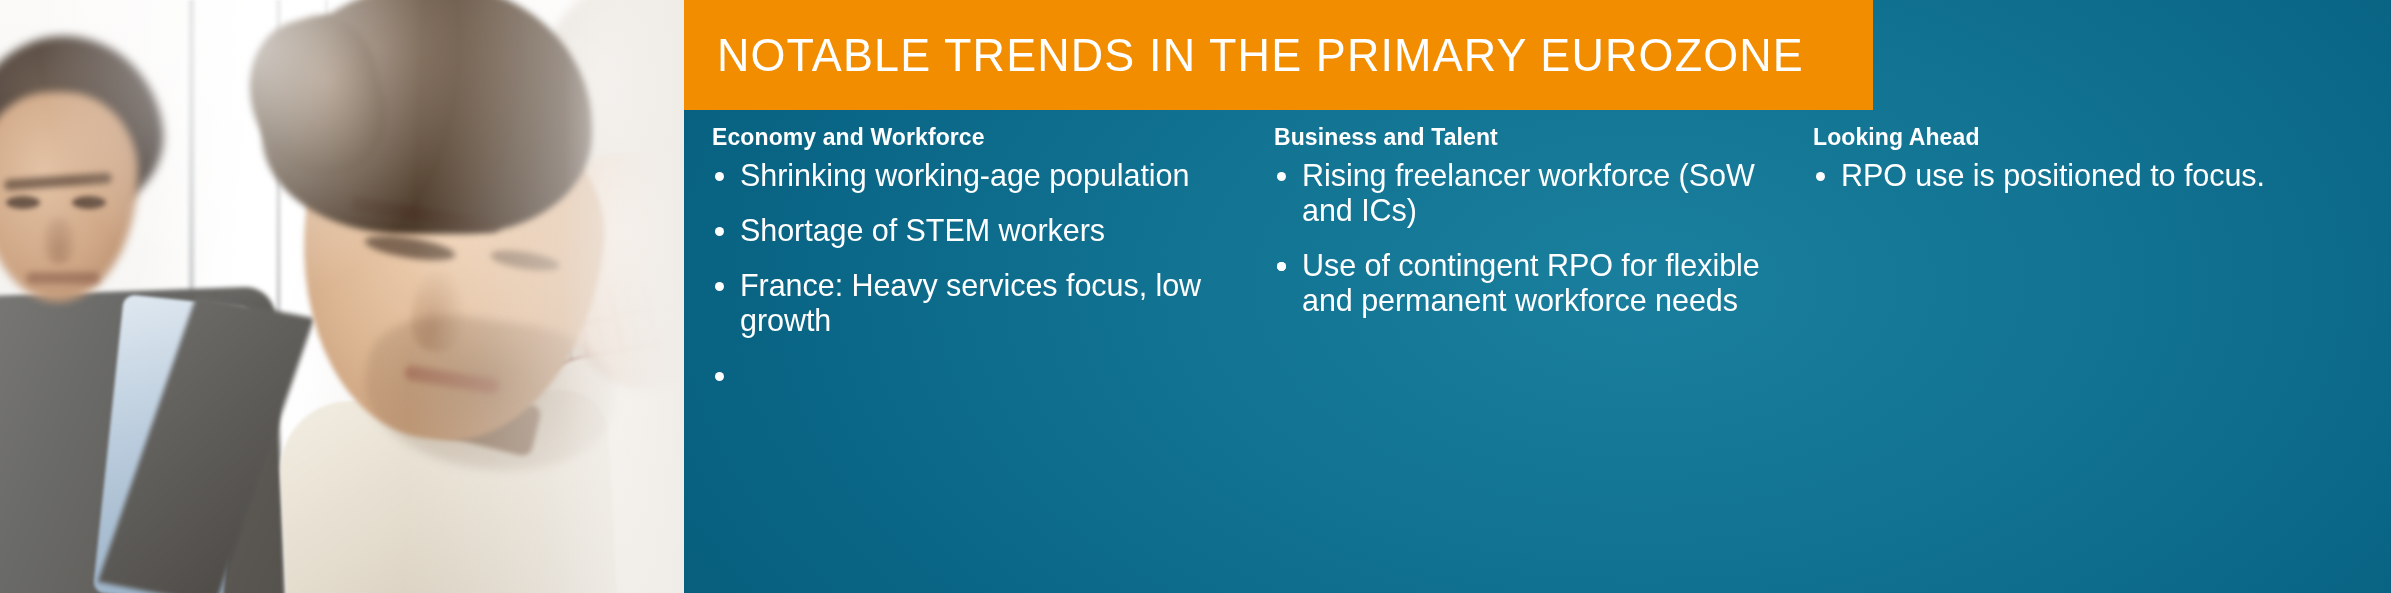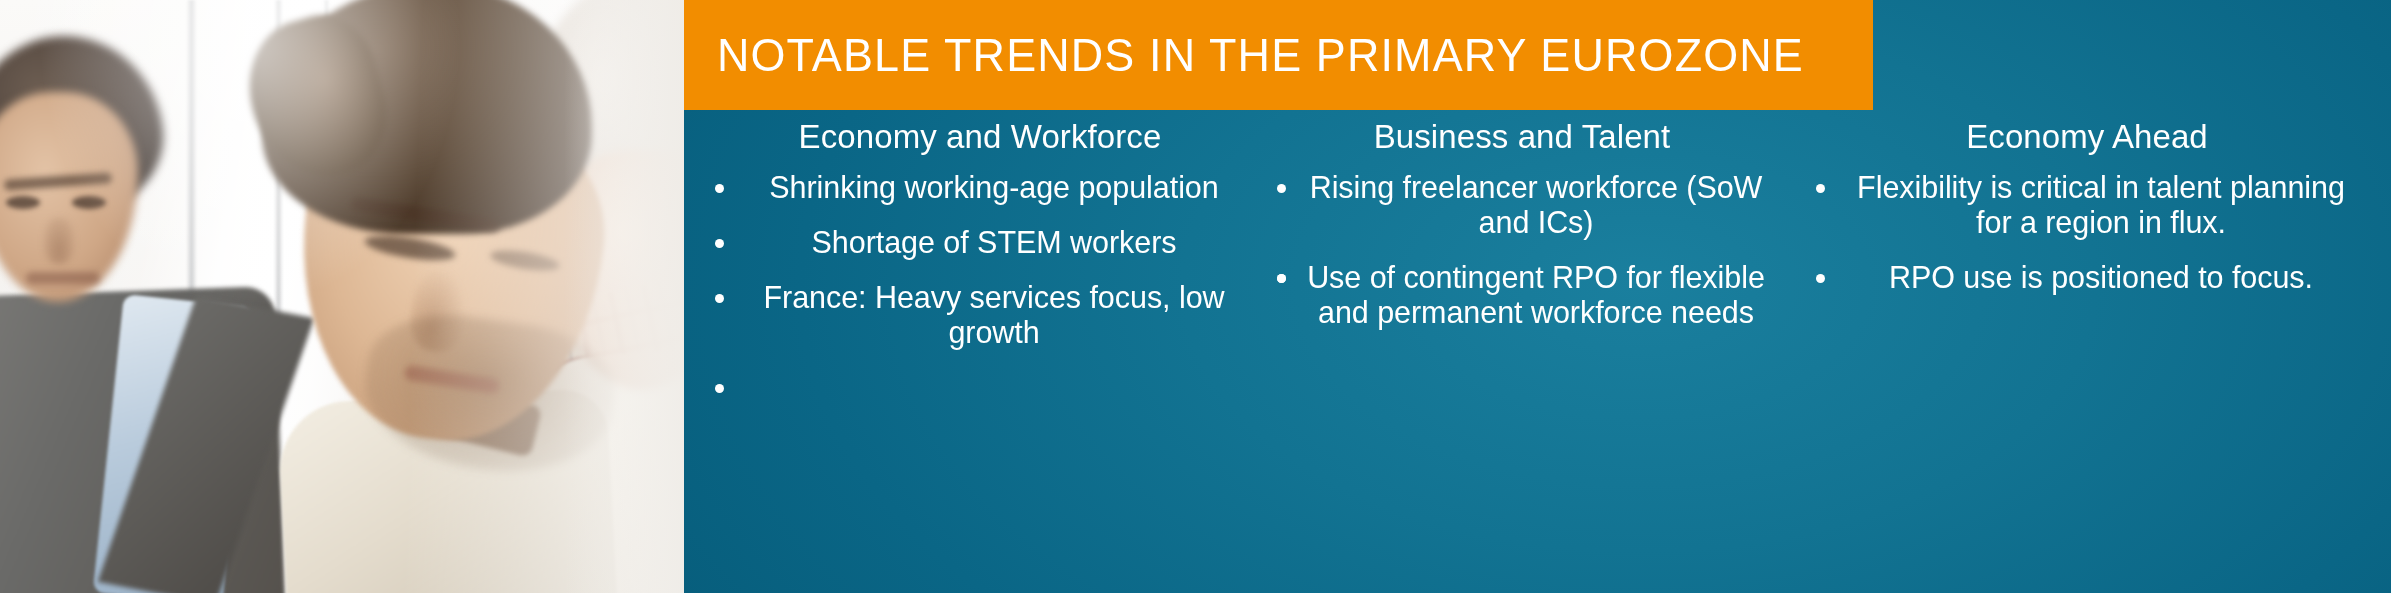--- a/index.html
+++ b/index.html
@@ -265,21 +265,20 @@
   
   .content-panel {
     position: absolute;
     left: 684px;
     top: 0;
     width: 1707px;
     height: 593px;
     background:
       radial-gradient(ellipse 1200px 700px at 56% 48%, #1a7f9e 0%, #127392 38%, #0a6686 70%, #065b79 100%);
     overflow: hidden;
-    text-align: center;
   }
 
   .title-bar {
     position: absolute;
     left: 0;
     top: 0;
     width: 1189px;
     height: 110px;
     background: #f28d00;
   }
@@ -311,25 +310,25 @@
   .column {
     box-sizing: border-box;
     padding-top: 8px;
   }
   .col-1 { width: 578px; padding-left: 28px;  padding-right: 14px; }
   .col-2 { width: 524px; padding-left: 12px;  padding-right: 16px; }
   .col-3 { width: 605px; padding-left: 27px;  padding-right: 30px; }
 
   .col-heading {
     font-family: "Liberation Sans", sans-serif;
-    font-weight: 400;
-    font-size: 33px;
+    font-weight: 700;
+    font-size: 23px;
     line-height: 38px;
     color: #ffffff;
-    margin: 0 0 14px 0;
+    margin: 0 0 2px 0;
     letter-spacing: .1px;
   }
 
   .bullet-list {
     list-style: none;
     margin: 0;
     padding: 0;
   }
   .bullet-item {
     position: relative;
@@ -436,26 +435,22 @@
             <span class="bullet-dot"></span>
           </li>
           <li class="bullet-item">
             <span class="bullet-dot"></span>
             <span>Use of contingent RPO for flexible and permanent workforce needs</span>
           </li>
         </ul>
       </div>
 
       <div class="column col-3">
-        <h2 class="col-heading">Economy Ahead</h2>
+        <h2 class="col-heading">Looking Ahead</h2>
         <ul class="bullet-list">
-          <li class="bullet-item">
-            <span class="bullet-dot"></span>
-            <span>Flexibility is critical in talent planning for a region in flux.</span>
-          </li>
           <li class="bullet-item">
             <span class="bullet-dot"></span>
             <span>RPO use is positioned to focus.</span>
           </li>
         </ul>
       </div>
 
     </div>
   </div>
 

